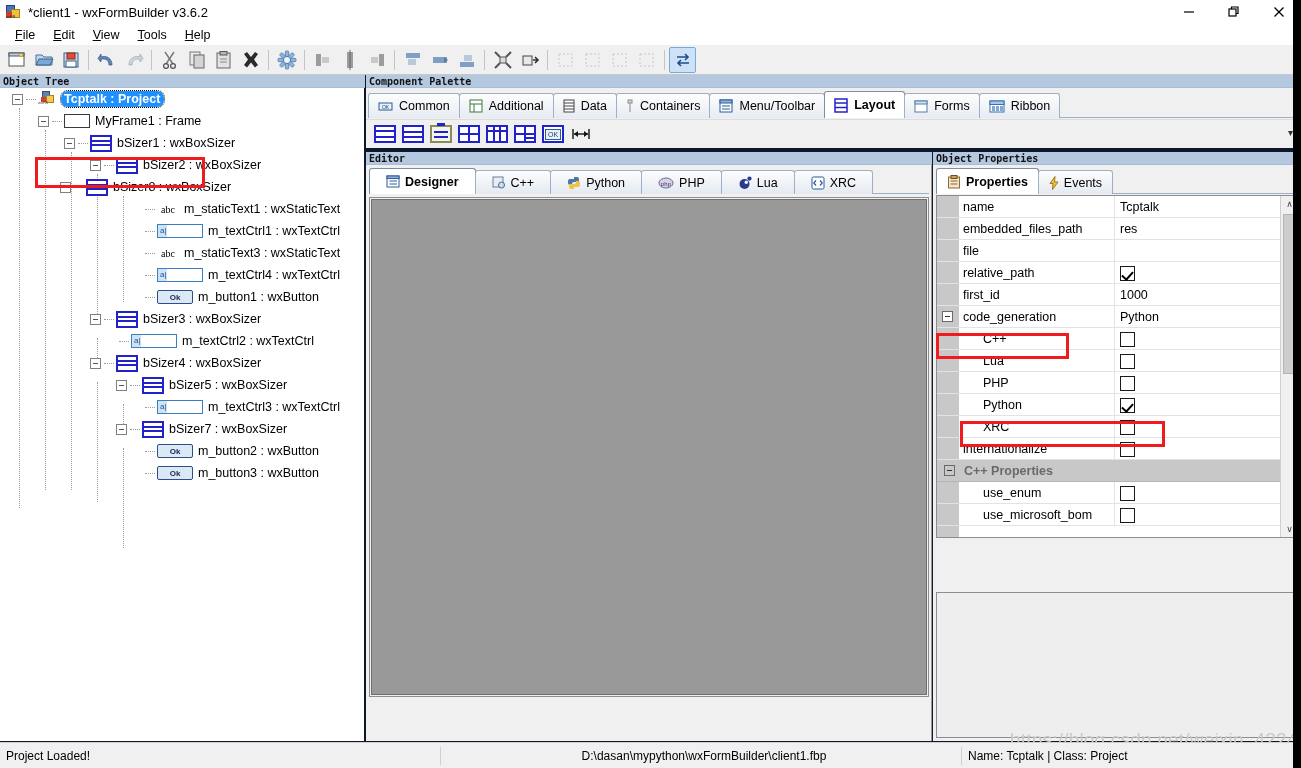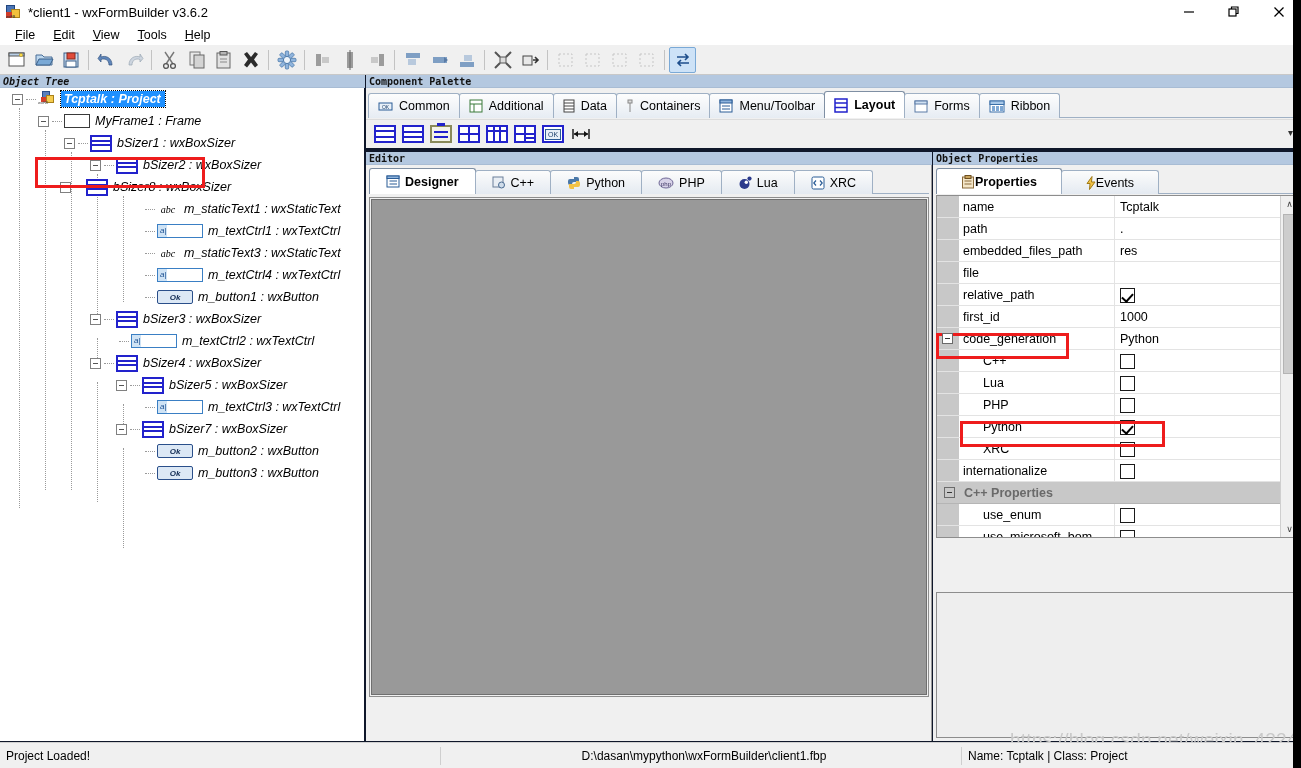--- a/index.html
+++ b/index.html
@@ -59,29 +59,30 @@
   .panel-cap {
     height: 13px; background: #b4c8e0;
     font-family: "DejaVu Sans Mono", monospace; font-size: 10px; font-weight: bold;
     color: #111; padding-left: 3px; line-height: 13px; letter-spacing: 0px;
     border-bottom: 1px solid #a8bcd4;
   }
 
   
   .objtree {
     position: absolute; left: 0; top: 75px; width: 317px; height: 666px;
-    background: #ffffff; border-right: 1px solid #9a9a9a; font-style: italic;
+    background: #ffffff; border-right: 1px solid #9a9a9a;
   }
   .objtree .panel-cap { width: 365px; }
   .tree-body { position: absolute; left: 0; top: 13px; width: 364px; height: 653px; background: #fff; overflow: hidden; }
   .tnode { position: relative; height: 22px; display: flex; align-items: center; white-space: nowrap; }
   .tnode .lbl { font-size: 12.5px; color: #000; }
   .tnode.sel .lbl {
     background: #1e90ff; color: #fff; font-weight: bold; padding: 1px 4px 1px 3px;
     outline: 1px dotted #000;
+    border-radius: 7px;
   }
   .expander {
     width: 11px; height: 11px; border: 1px solid #808080; background: #fff;
     position: relative; flex: none; margin-right: 3px;
   }
   .expander::before { content:''; position:absolute; left:2px; top:4px; width:5px; height:1px; background:#555; }
   .dots { width: 10px; height: 1px; border-top: 1px dotted #9a9a9a; flex: none; margin-right: 2px; }
   .ico { flex: none; margin-right: 5px; position: relative; }
 
   
@@ -152,21 +153,21 @@
   }
 
   
   .props {
     position: absolute; left: 933px; top: 152px; width: 368px; height: 589px;
     background:#f0f0f0;
   }
   .props .panel-cap { width: 368px; }
   .pr-tabs { position:absolute; left:3px; top:16px; height:26px; display:flex; align-items:flex-end; }
   .pr-tab {
-    height:24px; display:flex; align-items:center; padding:0 24px;
+    height:24px; display:flex; align-items:center; gap:5px; padding:0 10px;
     background: linear-gradient(#fcfcfc,#e4eaf1); border:1px solid #9fb0c4; border-bottom:none;
     border-radius:3px 3px 0 0; font-size:12.5px; color:#000; margin-right:-1px; white-space:nowrap;
   }
   .pr-tab.active { background:#ffffff; font-weight:bold; height:26px; border-color:#7f8fa3; }
   .pr-underline { position:absolute; left:3px; top:41px; width:362px; height:1px; background:#9fb0c4; }
 
   .grid-wrap {
     position:absolute; left:3px; top:43px; width:362px; height:145px;
     background:#fff; border:1px solid #8d8d8d; overflow:hidden;
   }
@@ -792,24 +793,20 @@
 
     <div class="grid-wrap full">
       <div class="grid-gutter"></div>
       <div class="grid-rows">
 
         <div class="prow">
           <div class="pname indent1">name</div>
           <div class="pval">Tcptalk</div>
         </div>
 
-        <div class="prow">
-          <div class="pname indent1">path</div>
-          <div class="pval">.</div>
-        </div>
 
         <div class="prow">
           <div class="pname indent1">embedded_files_path</div>
           <div class="pval">res</div>
         </div>
 
         <div class="prow">
           <div class="pname indent1">file</div>
           <div class="pval"></div>
         </div>

